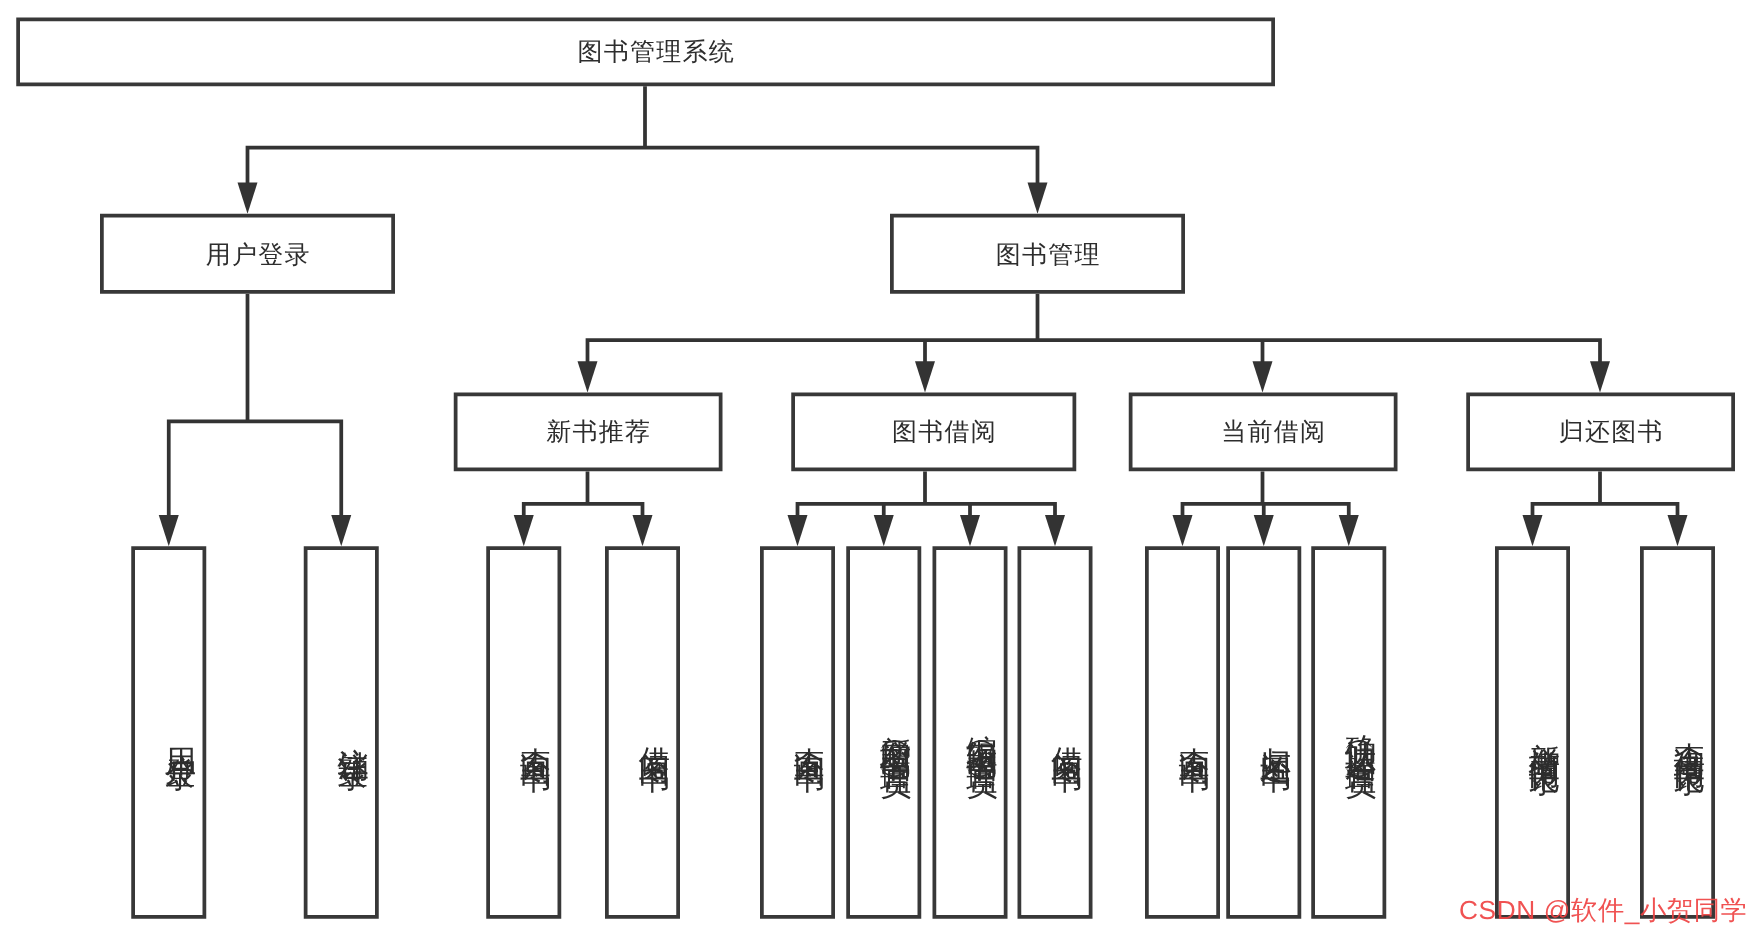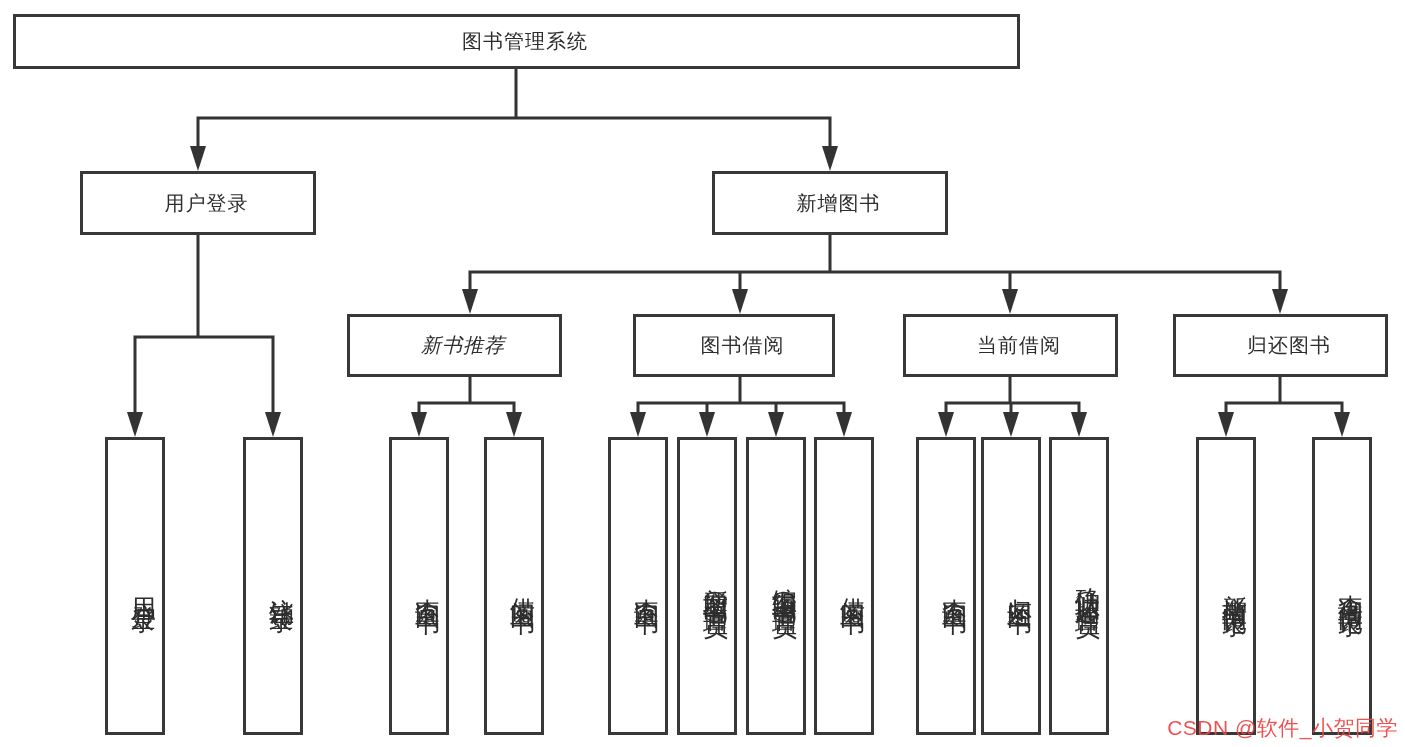--- a/index.html
+++ b/index.html
@@ -87,27 +87,27 @@
   </svg>
 
   <div class="box" style="left:13px;top:14px;width:1007px;height:55px;">
     <span class="hlabel">图书管理系统</span>
   </div>
 
   <div class="box" style="left:80px;top:171px;width:236px;height:64px;">
     <span class="hlabel">用户登录</span>
   </div>
   <div class="box" style="left:712px;top:171px;width:236px;height:64px;">
-    <span class="hlabel">新增图书</span>
+    <span class="hlabel">图书管理</span>
   </div>
 
-  <div class="box" style="left:347px;top:314px;width:215px;height:63px;font-style:italic;">
+  <div class="box" style="left:363px;top:314px;width:215px;height:63px;">
     <span class="hlabel">新书推荐</span>
   </div>
-  <div class="box" style="left:633px;top:314px;width:202px;height:63px;">
+  <div class="box" style="left:633px;top:314px;width:228px;height:63px;">
     <span class="hlabel">图书借阅</span>
   </div>
   <div class="box" style="left:903px;top:314px;width:215px;height:63px;">
     <span class="hlabel">当前借阅</span>
   </div>
   <div class="box" style="left:1173px;top:314px;width:215px;height:63px;">
     <span class="hlabel">归还图书</span>
   </div>
 
   <div class="box" style="left:105px;top:437px;width:60px;height:298px;">

